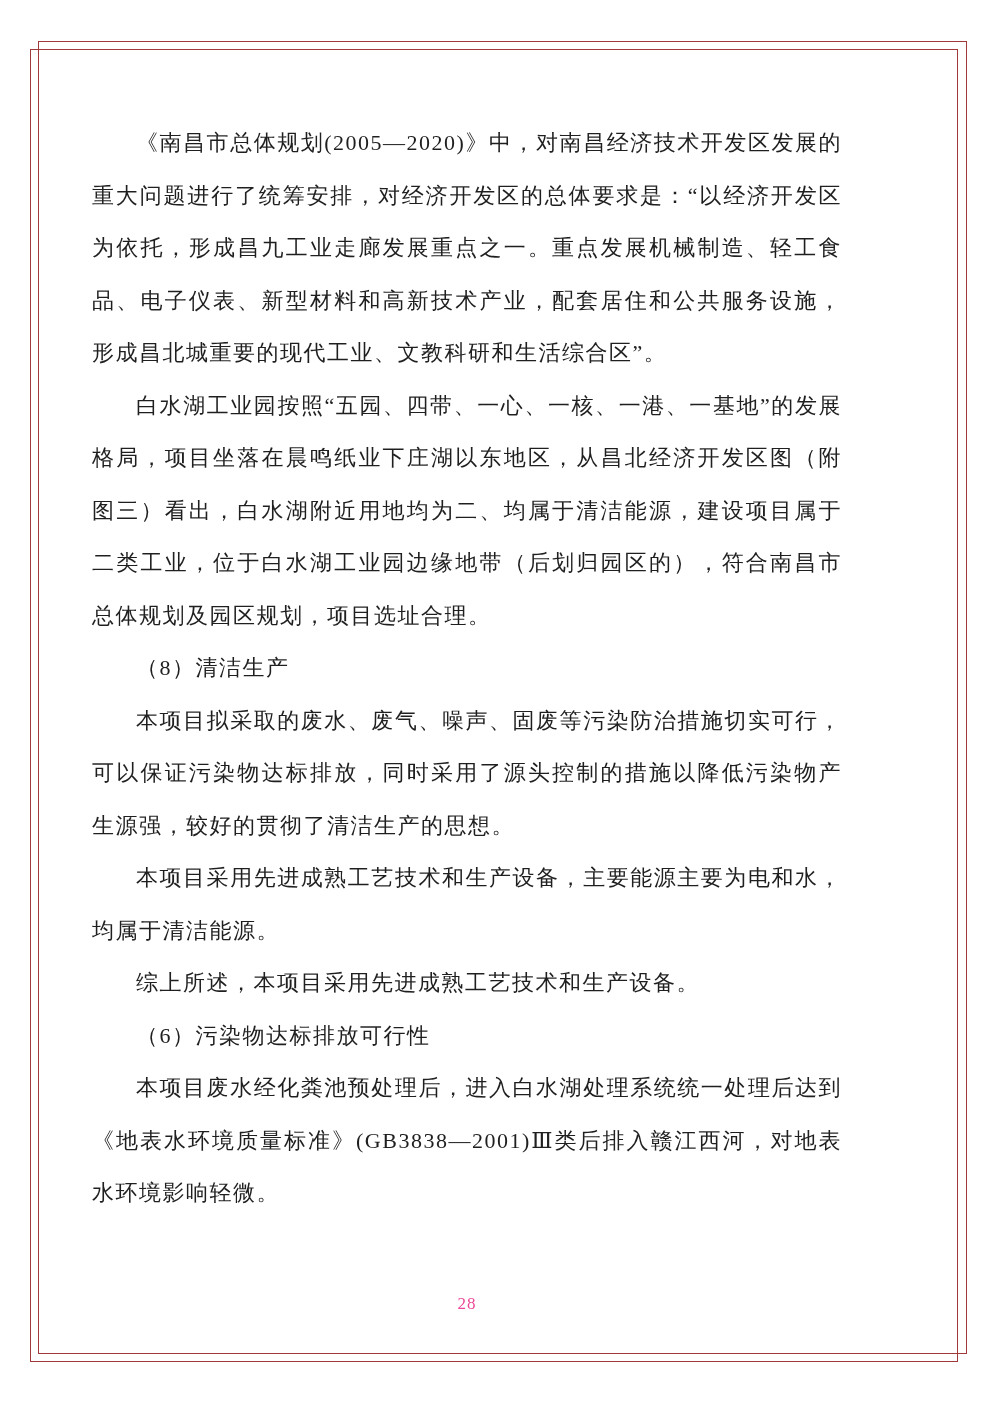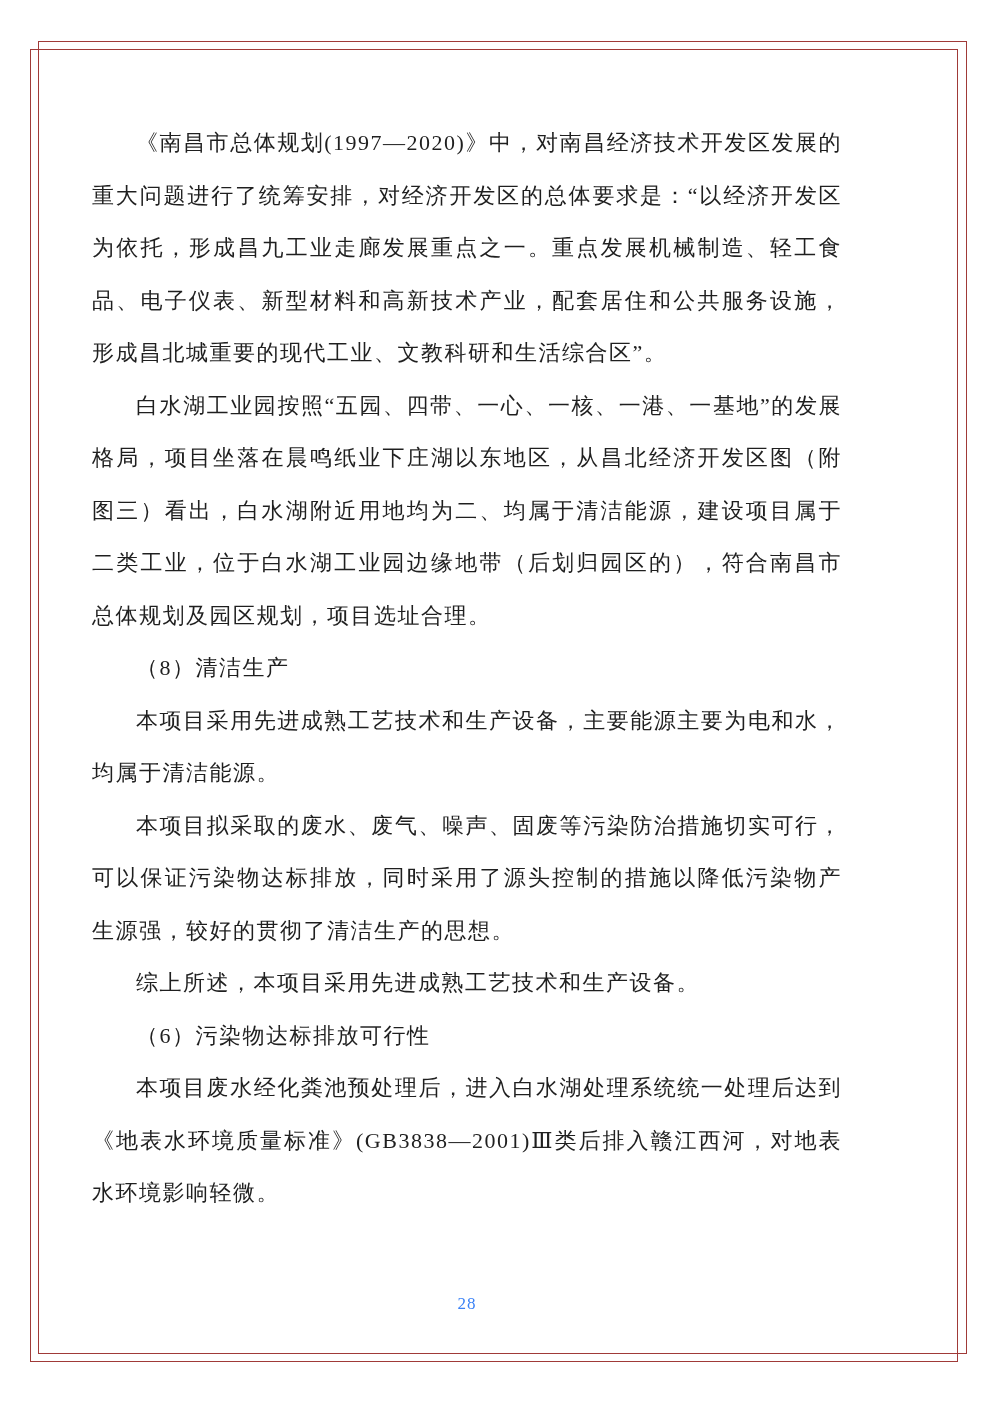--- a/index.html
+++ b/index.html
@@ -52,33 +52,33 @@
     text-align-last: justify;
   }
   .page-footer {
     position: absolute;
     left: 92px;
     top: 1294px;
     width: 750px;
     text-align: center;
     font-size: 17px;
     letter-spacing: 1px;
-    color: #3b82f6;
+    color: #ec4899;
   }
 </style>
 </head>
 <body style="background: rgb(255, 255, 255);">
 
 <div class="frame frame-outer" style="border-color: rgb(160, 58, 56);"></div>
 <div class="frame frame-inner" style="border-color: rgb(160, 58, 56);"></div>
 
 <main class="text-block">
-    <p class="para">《南昌市总体规划(1997—2020)》中，对南昌经济技术开发区发展的重大问题进行了统筹安排，对经济开发区的总体要求是：“以经济开发区为依托，形成昌九工业走廊发展重点之一。重点发展机械制造、轻工食品、电子仪表、新型材料和高新技术产业，配套居住和公共服务设施，形成昌北城重要的现代工业、文教科研和生活综合区”。</p>
+    <p class="para">《南昌市总体规划(2005—2020)》中，对南昌经济技术开发区发展的重大问题进行了统筹安排，对经济开发区的总体要求是：“以经济开发区为依托，形成昌九工业走廊发展重点之一。重点发展机械制造、轻工食品、电子仪表、新型材料和高新技术产业，配套居住和公共服务设施，形成昌北城重要的现代工业、文教科研和生活综合区”。</p>
     <p class="para">白水湖工业园按照“五园、四带、一心、一核、一港、一基地”的发展格局，项目坐落在晨鸣纸业下庄湖以东地区，从昌北经济开发区图（附图三）看出，白水湖附近用地均为二、均属于清洁能源，建设项目属于二类工业，位于白水湖工业园边缘地带（后划归园区的），符合南昌市总体规划及园区规划，项目选址合理。</p>
     <p class="para">（8）清洁生产</p>
+    <p class="para">本项目拟采取的废水、废气、噪声、固废等污染防治措施切实可行，可以保证污染物达标排放，同时采用了源头控制的措施以降低污染物产生源强，较好的贯彻了清洁生产的思想。</p>
     <p class="para">本项目采用先进成熟工艺技术和生产设备，主要能源主要为电和水，均属于清洁能源。</p>
-    <p class="para">本项目拟采取的废水、废气、噪声、固废等污染防治措施切实可行，可以保证污染物达标排放，同时采用了源头控制的措施以降低污染物产生源强，较好的贯彻了清洁生产的思想。</p>
     <p class="para">综上所述，本项目采用先进成熟工艺技术和生产设备。</p>
     <p class="para">（6）污染物达标排放可行性</p>
     <p class="para">本项目废水经化粪池预处理后，进入白水湖处理系统统一处理后达到《地表水环境质量标准》(GB3838—2001)Ⅲ类后排入赣江西河，对地表水环境影响轻微。</p>
   </main>
 
 <div class="page-footer">28</div>
 
 </body></html>

